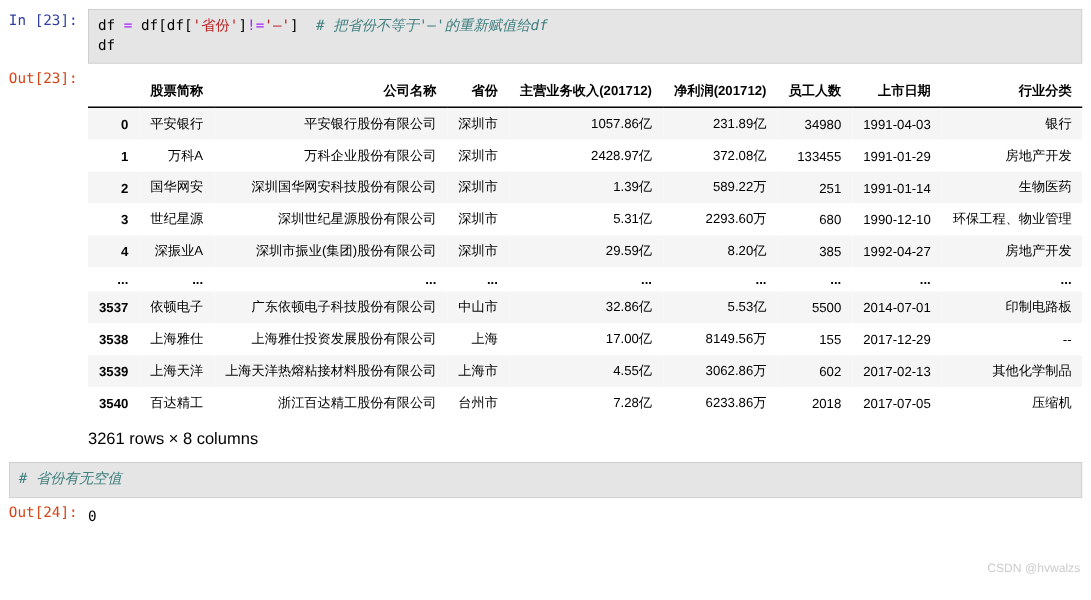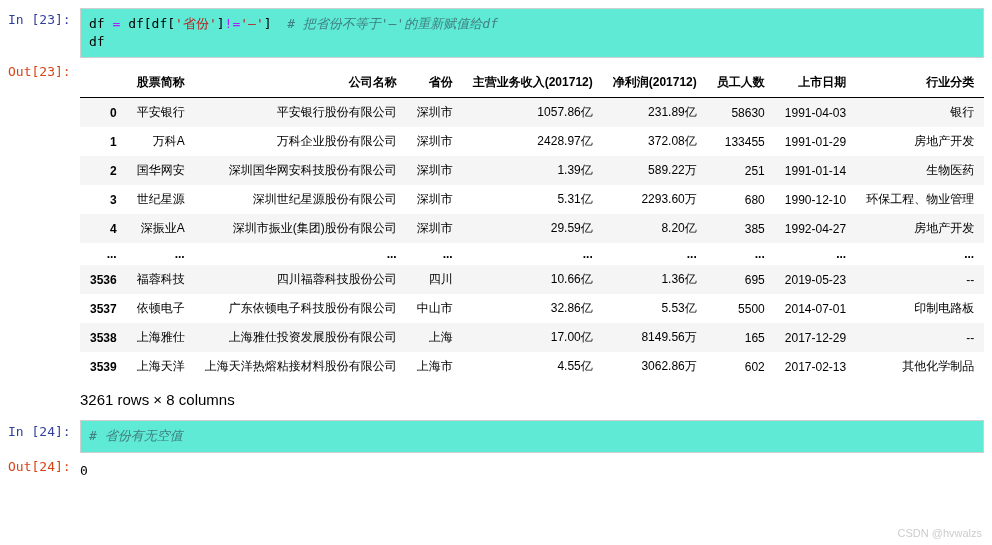--- a/index.html
+++ b/index.html
@@ -30,21 +30,21 @@
     }
     .prompt-out {
       color: #D84315;
     }
     .cell-content {
       flex: 1;
       overflow-x: auto;
     }
     .code-area {
       border: 1px solid #cfcfcf;
-      background: #5eead4;
+      background: #e5e5e5;
       padding: 6px 8px;
       font-family: monospace;
       font-size: 13px;
       line-height: 1.4;
     }
     .code-line {
       white-space: pre;
     }
     .code-op { color: #AA22FF; }
     .code-str { color: #BA2121; }
@@ -85,21 +85,21 @@
       font-size: 15px;
       padding: 10px 0 6px 0;
     }
     .plain-output {
       font-family: monospace;
       font-size: 13px;
       padding: 4px 0;
     }
     .watermark {
       position: fixed;
-      bottom: 6px;
+      bottom: 22px;
       right: 10px;
       font-size: 11px;
       color: #ccc;
     }
   </style>
 </head>
 <body>
 
 <div class="cell">
   <div class="prompt prompt-in">In [23]:</div>
@@ -129,21 +129,21 @@
         </tr>
       </thead>
       <tbody id="df-body">
           <tr>
             <th>0</th>
             <td>平安银行</td>
             <td>平安银行股份有限公司</td>
             <td>深圳市</td>
             <td>1057.86亿</td>
             <td>231.89亿</td>
-            <td>58630</td>
+            <td>34980</td>
             <td>1991-04-03</td>
             <td>银行</td>
           </tr>
           <tr>
             <th>1</th>
             <td>万科A</td>
             <td>万科企业股份有限公司</td>
             <td>深圳市</td>
             <td>2428.97亿</td>
             <td>372.08亿</td>
@@ -187,73 +187,72 @@
           <tr class="sep">
             <th>...</th>
             <td>...</td>
             <td>...</td>
             <td>...</td>
             <td>...</td>
             <td>...</td>
             <td>...</td>
             <td>...</td>
             <td>...</td>
-          </tr>
-          <tr>
-            <th>3536</th>
-            <td>福蓉科技</td>
-            <td>四川福蓉科技股份公司</td>
-            <td>四川</td>
-            <td>10.66亿</td>
-            <td>1.36亿</td>
-            <td>695</td>
-            <td>2019-05-23</td>
-            <td>--</td>
           </tr>
           <tr>
             <th>3537</th>
             <td>依顿电子</td>
             <td>广东依顿电子科技股份有限公司</td>
             <td>中山市</td>
             <td>32.86亿</td>
             <td>5.53亿</td>
             <td>5500</td>
             <td>2014-07-01</td>
             <td>印制电路板</td>
           </tr>
           <tr>
             <th>3538</th>
             <td>上海雅仕</td>
             <td>上海雅仕投资发展股份有限公司</td>
             <td>上海</td>
             <td>17.00亿</td>
             <td>8149.56万</td>
-            <td>165</td>
+            <td>155</td>
             <td>2017-12-29</td>
             <td>--</td>
           </tr>
           <tr>
             <th>3539</th>
             <td>上海天洋</td>
             <td>上海天洋热熔粘接材料股份有限公司</td>
             <td>上海市</td>
             <td>4.55亿</td>
             <td>3062.86万</td>
             <td>602</td>
             <td>2017-02-13</td>
             <td>其他化学制品</td>
           </tr>
+          <tr>
+            <th>3540</th>
+            <td>百达精工</td>
+            <td>浙江百达精工股份有限公司</td>
+            <td>台州市</td>
+            <td>7.28亿</td>
+            <td>6233.86万</td>
+            <td>2018</td>
+            <td>2017-07-05</td>
+            <td>压缩机</td>
+          </tr>
         </tbody>
     </table>
     <div class="shape-text">3261 rows × 8 columns</div>
   </div>
 </div>
 
 <div class="cell">
-  <div class="prompt prompt-in">In [24]:</div>
   <div class="cell-content">
     <div class="code-area">
       <div class="code-line"><span class="code-comment"># 省份有无空值</span></div>
     </div>
   </div>
 </div>
 
 <div class="cell">
   <div class="prompt prompt-out">Out[24]:</div>
   <div class="cell-content output-area">

